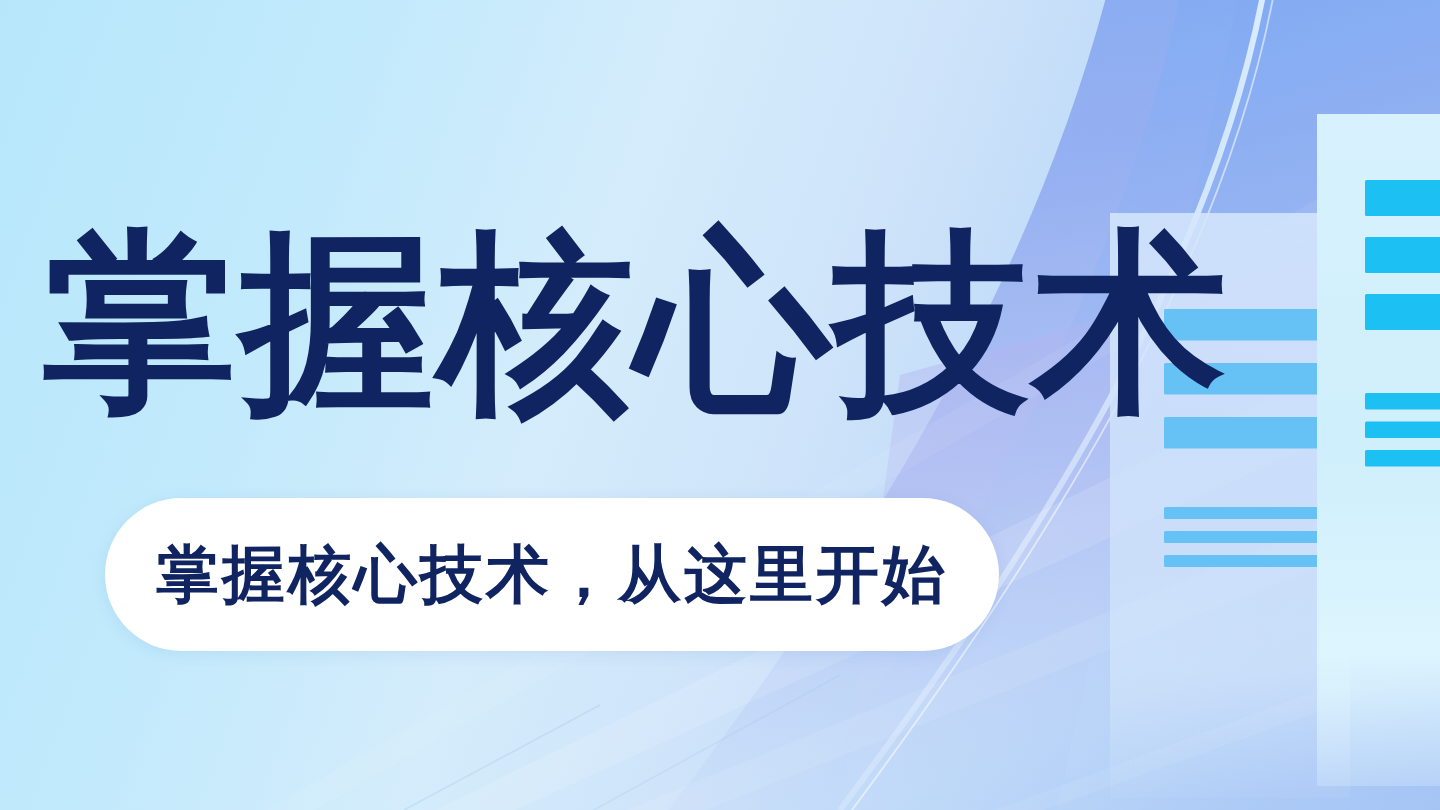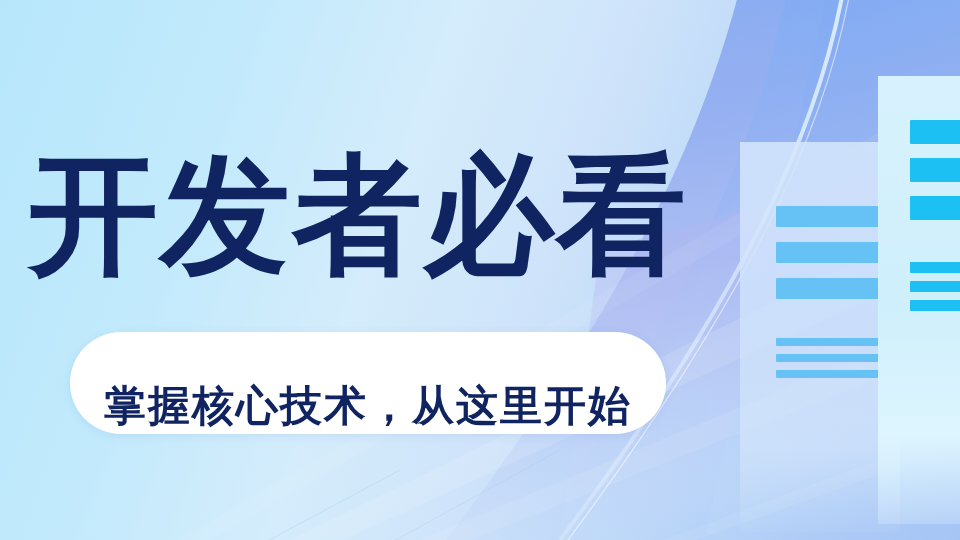--- a/index.html
+++ b/index.html
@@ -54,21 +54,21 @@
   
   .pill {
     position: absolute;
     left: 70px;
     top: 332px;
     width: 596px;
     height: 102px;
     background: #ffffff;
     border-radius: 51px;
     display: flex;
-    align-items: flex-end;
+    align-items: center;
     justify-content: center;
     z-index: 6;
     box-shadow: 0 2px 10px rgba(60,110,190,0.10);
   }
   .pill-text {
     font-size: 42px;
     font-weight: 700;
     letter-spacing: 2px;
     color: #0f2460;
     white-space: nowrap;
@@ -177,21 +177,21 @@
       <path d="M 980 200 L 1020 230 L 300 560 L 250 560 Z" fill="url(#streakGrad)" opacity="0.45"></path>
       <path d="M 1000 300 L 1030 318 L 420 560 L 370 560 Z" fill="url(#streakGrad)" opacity="0.30"></path>
       <path d="M 900 120 L 918 133 L 210 540 L 178 540 Z" fill="url(#streakGrad)" opacity="0.22"></path>
       <path d="M 960 430 L 975 440 L 640 560 L 610 560 Z" fill="url(#streakGrad)" opacity="0.25"></path>
 
       <line x1="400" y1="470" x2="120" y2="620" stroke="#9ec9ea" stroke-opacity="0.35" stroke-width="1"></line>
       <line x1="560" y1="450" x2="250" y2="620" stroke="#9ec9ea" stroke-opacity="0.28" stroke-width="1"></line>
     </svg>
   </div>
 
-  <div class="headline">开发者必看</div>
+  <div class="headline">掌握核心技术</div>
 
   <div class="pill">
     <span class="pill-text">掌握核心技术，从这里开始</span>
   </div>
 
   <div class="card card-back">
     <span class="bar b1"></span>
     <span class="bar b2"></span>
     <span class="bar b3"></span>
     <span class="bar b4"></span>

